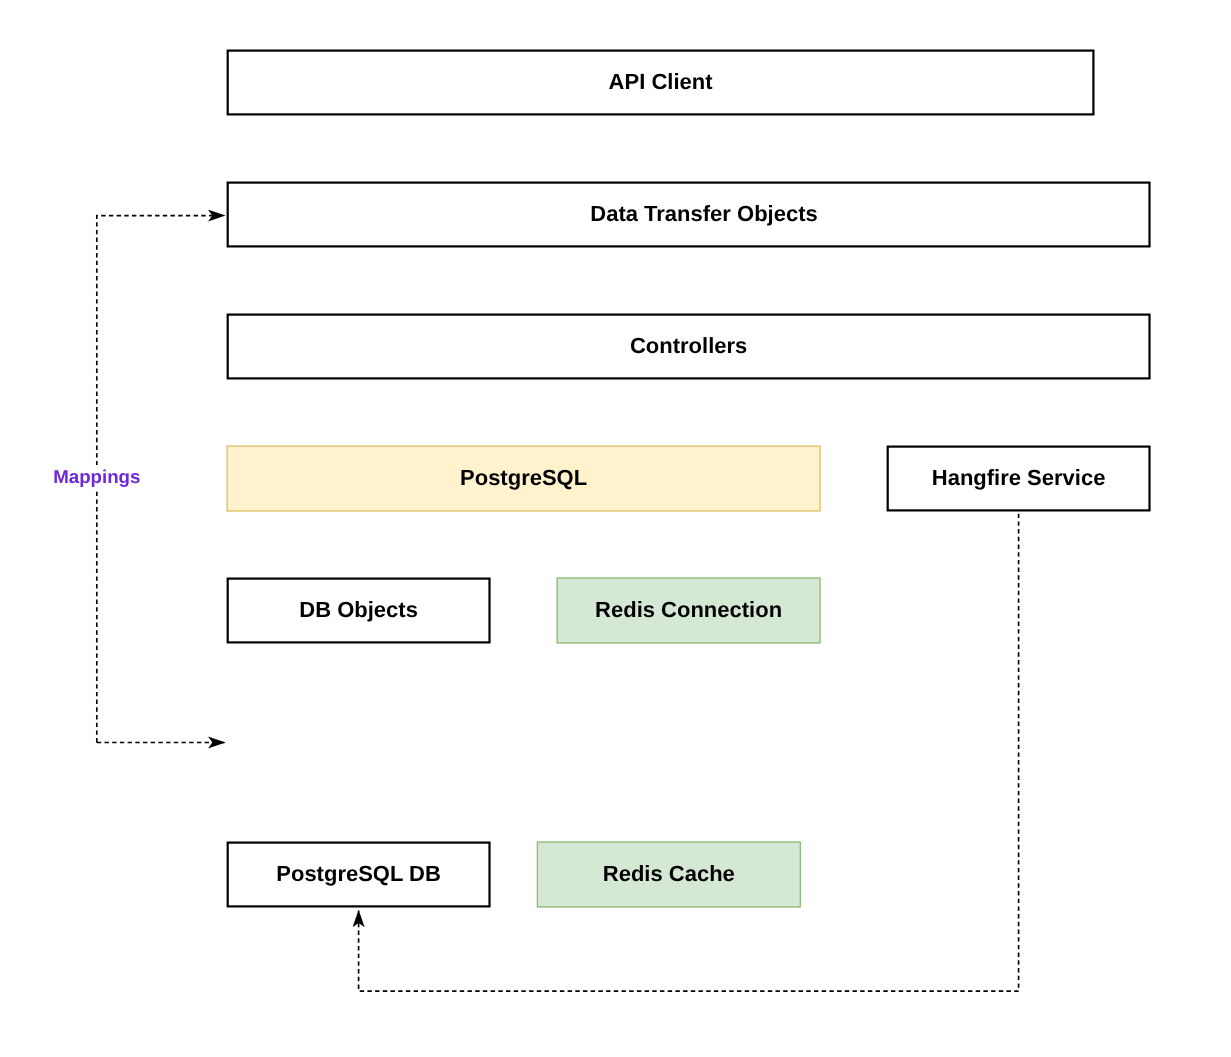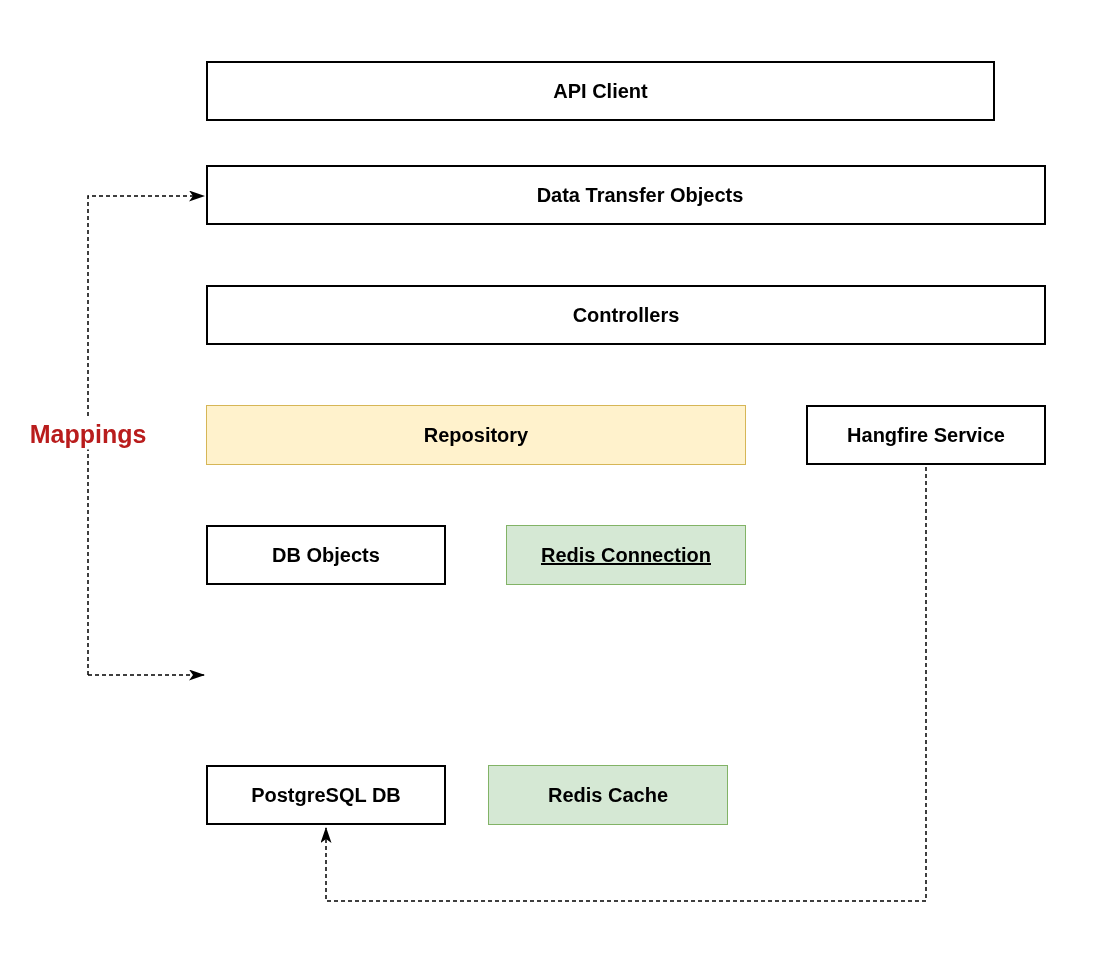--- a/index.html
+++ b/index.html
@@ -50,54 +50,54 @@
     stroke: #000000;
     stroke-width: 1.5px;
     stroke-dasharray: 4 3;
   }
   .edge-label {
     position: absolute;
     transform: translate(-50%, -50%);
     background: #ffffff;
     padding: 1px 3px;
     font-weight: bold;
-    font-size: 25px;
-    color: #b91c1c;
+    font-size: 17px;
+    color: #6d28d9;
     white-space: nowrap;
   }
 </style>
 </head>
 <body>
 
 <div id="canvas">
 
   <svg id="edges">
     <defs>
       <marker id="arrow" viewBox="0 0 16 11" refX="15" refY="5.5" markerWidth="16" markerHeight="11" markerUnits="userSpaceOnUse" orient="auto">
         <path d="M0,0 L16,5.5 L0,11 L4,5.5 Z" fill="#000000"></path>
       </marker>
     </defs>
     <path class="edge" d="M 88 675 L 88 196 L 204 196" marker-end="url(#arrow)"></path>
     <path class="edge" d="M 88 675 L 204 675" marker-end="url(#arrow)"></path>
     <path class="edge" d="M 926 467 L 926 901 L 326 901 L 326 828" marker-end="url(#arrow)"></path>
   </svg>
 
-  <div class="node" style="left:206px; top:45px; width:789px;margin-top:16px;">API Client</div>
+  <div class="node" style="left:206px; top:45px; width:789px;">API Client</div>
 
   <div class="node" style="left:206px; top:165px; width:840px;padding-left:28px;">Data Transfer Objects</div>
 
   <div class="node" style="left:206px; top:285px; width:840px;">Controllers</div>
 
-  <div class="node yellow" style="left:206px; top:405px; width:540px;">Repository</div>
+  <div class="node yellow" style="left:206px; top:405px; width:540px;">PostgreSQL</div>
 
   <div class="node" style="left:806px; top:405px; width:240px;">Hangfire Service</div>
 
   <div class="node" style="left:206px; top:525px; width:240px;">DB Objects</div>
 
-  <div class="node green" style="left:506px; top:525px; width:240px;text-decoration:underline;">Redis Connection</div>
+  <div class="node green" style="left:506px; top:525px; width:240px;">Redis Connection</div>
 
 
   <div class="node" style="left:206px; top:765px; width:240px;">PostgreSQL DB</div>
 
   <div class="node green" style="left:488px; top:765px; width:240px;">Redis Cache</div>
 
   <div class="edge-label" style="left:88px; top:434px;">Mappings</div>
 
 </div>
 

